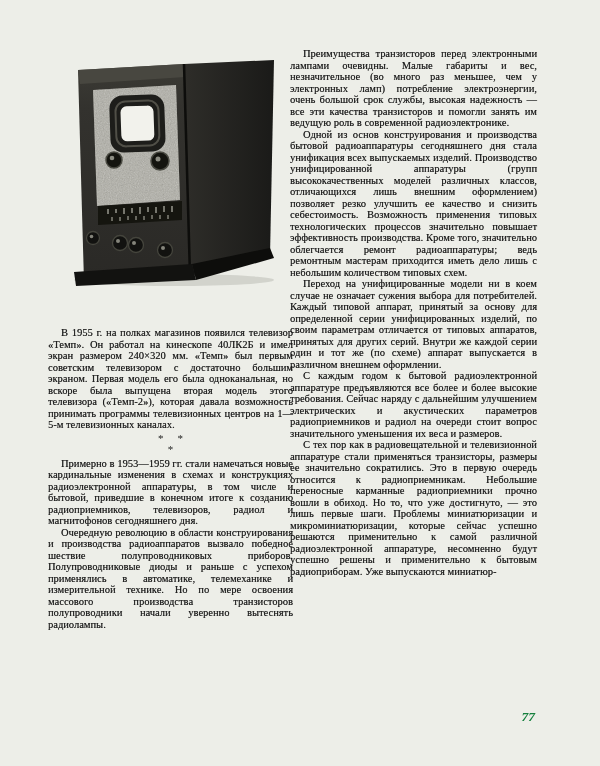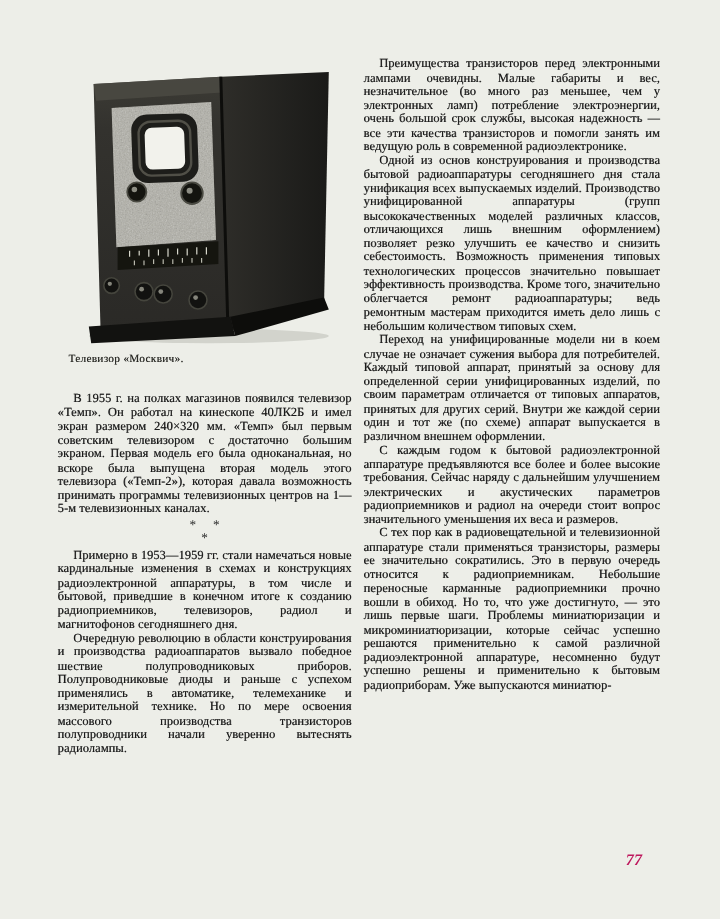--- a/index.html
+++ b/index.html
@@ -10,34 +10,34 @@
   }
   .col{
     position:absolute;text-align:justify;
     font-size:10.4px;line-height:11.5px;letter-spacing:0.05px;
     text-shadow:0.25px 0 0 rgba(25,25,25,0.65);
     hyphens:auto;-webkit-hyphens:auto;
   }
   .col p{margin:0;text-indent:13px;}
   .col p.noindent{text-indent:0;}
   .col-left{left:48px;top:327px;width:245px;}
-  .col-right{left:303px;top:48px;width:247px;}
+  .col-right{left:290px;top:48px;width:247px;}
   .separator{text-align:center;padding:2px 0 3px;font-size:11px;line-height:11px;
     text-shadow:none;}
   .separator .row1{white-space:pre;}
   .figure{position:absolute;left:68px;top:46px;width:212px;height:242px;}
   .figure svg{display:block;width:212px;height:242px;}
   .caption{
     position:absolute;left:57px;top:295px;width:236px;
     font-size:9.3px;line-height:11px;letter-spacing:0.3px;color:#24241f;
     text-shadow:0.2px 0 0 rgba(30,30,30,0.6);
   }
   .pageno{
     position:absolute;left:505px;top:709px;width:30px;text-align:right;
-    font-size:13.5px;font-weight:bold;font-style:italic;color:#be185d;
+    font-size:13.5px;font-weight:bold;font-style:italic;color:#15803d;
   }
 </style>
 </head>
 <body>
 
 <div class="page">
 
   <div class="figure">
     <svg viewBox="0 0 212 242" xmlns="http://www.w3.org/2000/svg" role="img">
       <defs>
@@ -121,21 +121,20 @@
         <circle cx="66" cy="197" r="2" fill="#85857b"></circle>
         <circle cx="97" cy="204" r="7.5" fill="#121210" stroke="#45453d" stroke-width="1.3"></circle>
         <circle cx="95" cy="202" r="2" fill="#85857b"></circle>
       </g>
 
       <polygon points="6,226 124,218 128,234 8,240" fill="#121210"></polygon>
       <polygon points="124,218 202,202 206,212 128,234" fill="#0d0d0b"></polygon>
     </svg>
   </div>
 
-  <div class="caption">Телевизор «Москвич».</div>
 
   <div class="col col-left">
     <p>В 1955 г. на полках магазинов появился телевизор «Темп». Он работал на кинескопе 40ЛК2Б и имел экран размером 240×320 мм. «Темп» был первым советским телевизором с достаточно большим экраном. Первая модель его была одноканальная, но вскоре была выпущена вторая модель этого телевизора («Темп-2»), которая давала возможность принимать программы телевизионных центров на 1—5-м телевизионных каналах.</p>
     <div class="separator">
       <div class="row1">*     *</div>
       <div class="row2">*</div>
     </div>
     <p>Примерно в 1953—1959 гг. стали намечаться новые кардинальные изменения в схемах и конструкциях радиоэлектронной аппаратуры, в том числе и бытовой, приведшие в конечном итоге к созданию радиоприемников, телевизоров, радиол и магнитофонов сегодняшнего дня.</p>
     <p>Очередную революцию в области конструирования и производства радиоаппаратов вызвало победное шествие полупроводниковых приборов. Полупроводниковые диоды и раньше с успехом применялись в автоматике, телемеханике и измерительной технике. Но по мере освоения массового производства транзисторов полупроводники начали уверенно вытеснять радиолампы.</p>
   </div>

